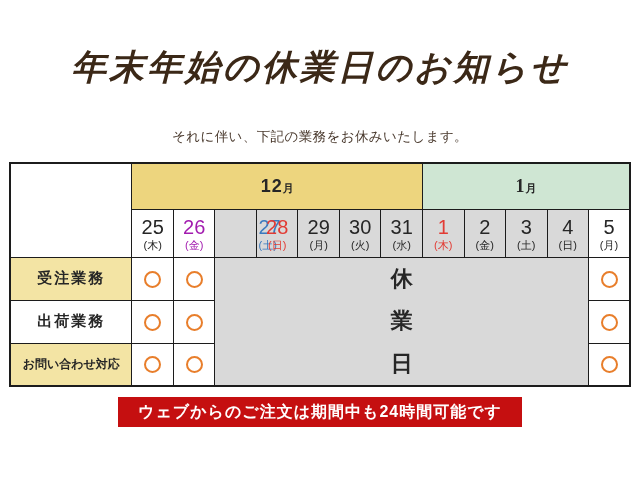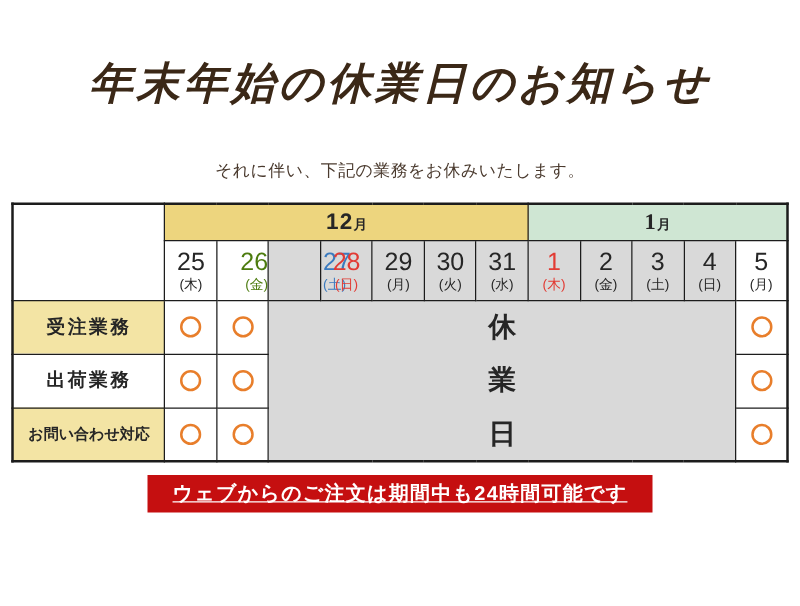--- a/index.html
+++ b/index.html
@@ -42,21 +42,21 @@
     border-collapse: collapse;
     table-layout: fixed;
     border: 2px solid #1c1c1c;
   }
   table.cal td {
     border: 1px solid #1c1c1c;
     padding: 0;
     text-align: center;
     vertical-align: middle;
   }
-  tr.month-row { height: 29px; }
+  tr.month-row { height: 46px; }
   tr.date-row  { height: 48px; }
   tr.body-row  { height: 43px; }
   td.corner-cell { background: #ffffff; }
   td.month-cell .mnum {
     font-size: 18px;
     font-weight: 600;
     letter-spacing: 1px;
   }
   td.month-cell .munit {
     font-size: 11px;
@@ -104,21 +104,20 @@
   .banner {
     margin: 10px auto 0 auto;
     width: 404px;
     height: 30px;
     display: flex;
     align-items: center;
     justify-content: center;
     font-size: 16px;
     font-weight: 700;
     letter-spacing: 1px;
-    text-decoration: underline;
   }
 </style>
 </head>
 <body>
 
 <div class="page">
 
   <h1 class="title" style="color: rgb(59, 40, 23); font-style: italic;">年末年始の休業日のお知らせ</h1>
 
   <div class="intro" style="color: rgb(74, 58, 46);">
@@ -151,21 +150,21 @@
       <td class="month-cell" colspan="5" style="background-color: rgb(207, 230, 211); font-family: Liberation Serif, serif;">
         <span class="mnum">1</span><span class="munit">月</span>
       </td>
     </tr>
 
     <tr class="date-row">
       <td class="date-cell" style="color: rgb(38, 38, 38); background-color: rgb(255, 255, 255);">
         <div class="day">25</div>
         <div class="dow">(木)</div>
       </td>
-      <td class="date-cell" style="color: #4d7c0f; background-color: rgb(255, 255, 255); text-align: right;">
+      <td class="date-cell" style="color: #a21caf; background-color: rgb(255, 255, 255);">
         <div class="day">26</div>
         <div class="dow">(金)</div>
       </td>
       <td class="date-cell" style="color: rgb(58, 122, 191); background-color: rgb(217, 217, 217); padding-left: 43px;">
         <div class="day">27</div>
         <div class="dow">(土)</div>
       </td>
       <td class="date-cell" style="color: rgb(226, 59, 52); background-color: rgb(217, 217, 217);">
         <div class="day">28</div>
         <div class="dow">(日)</div>

